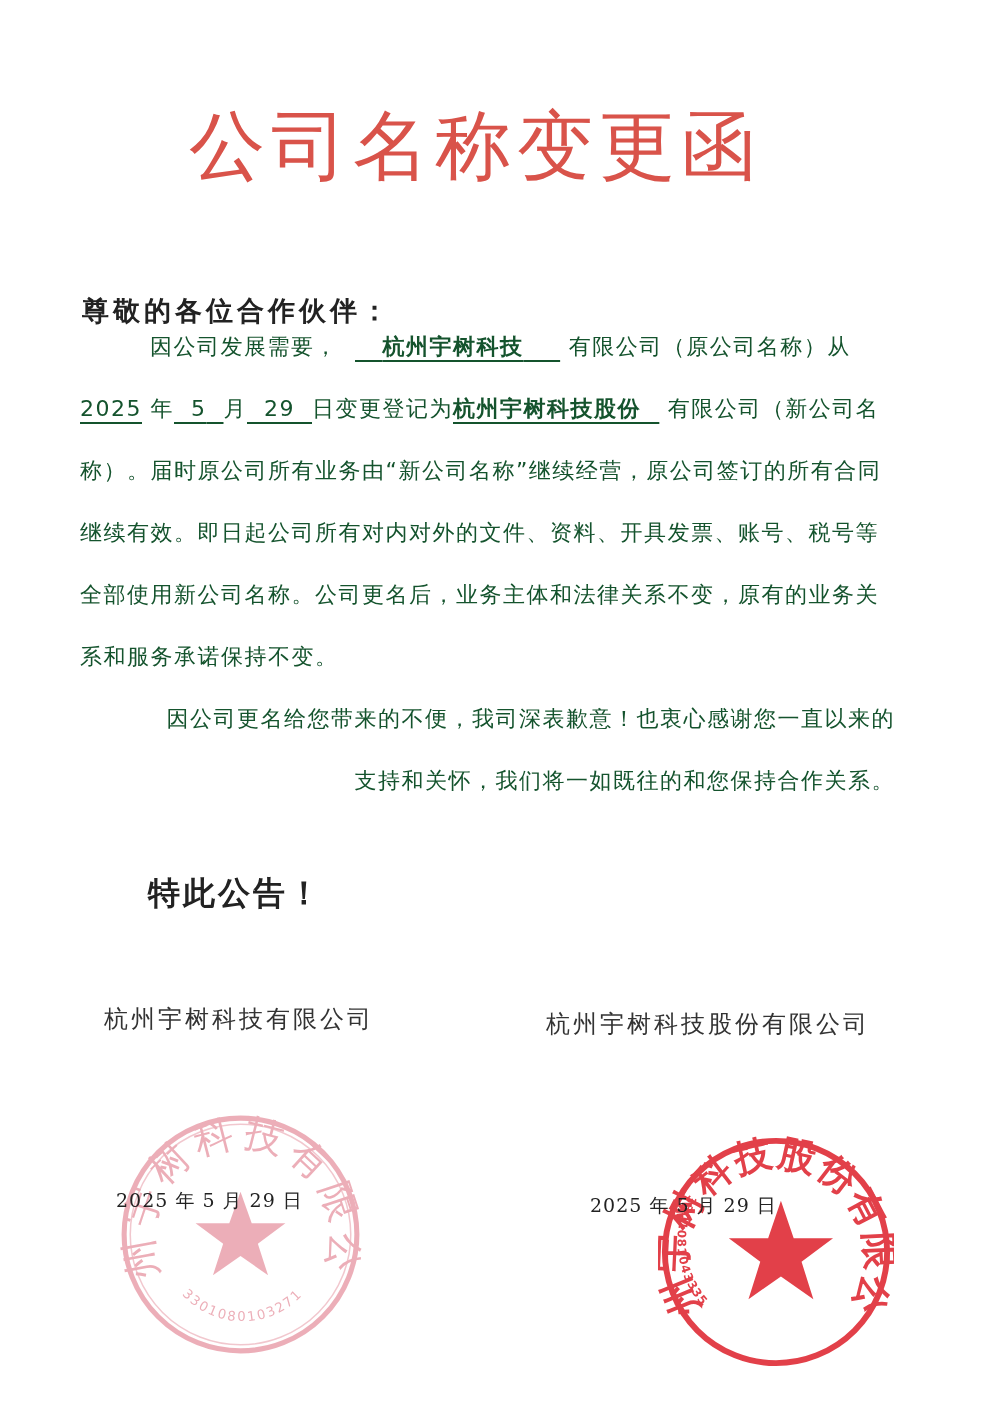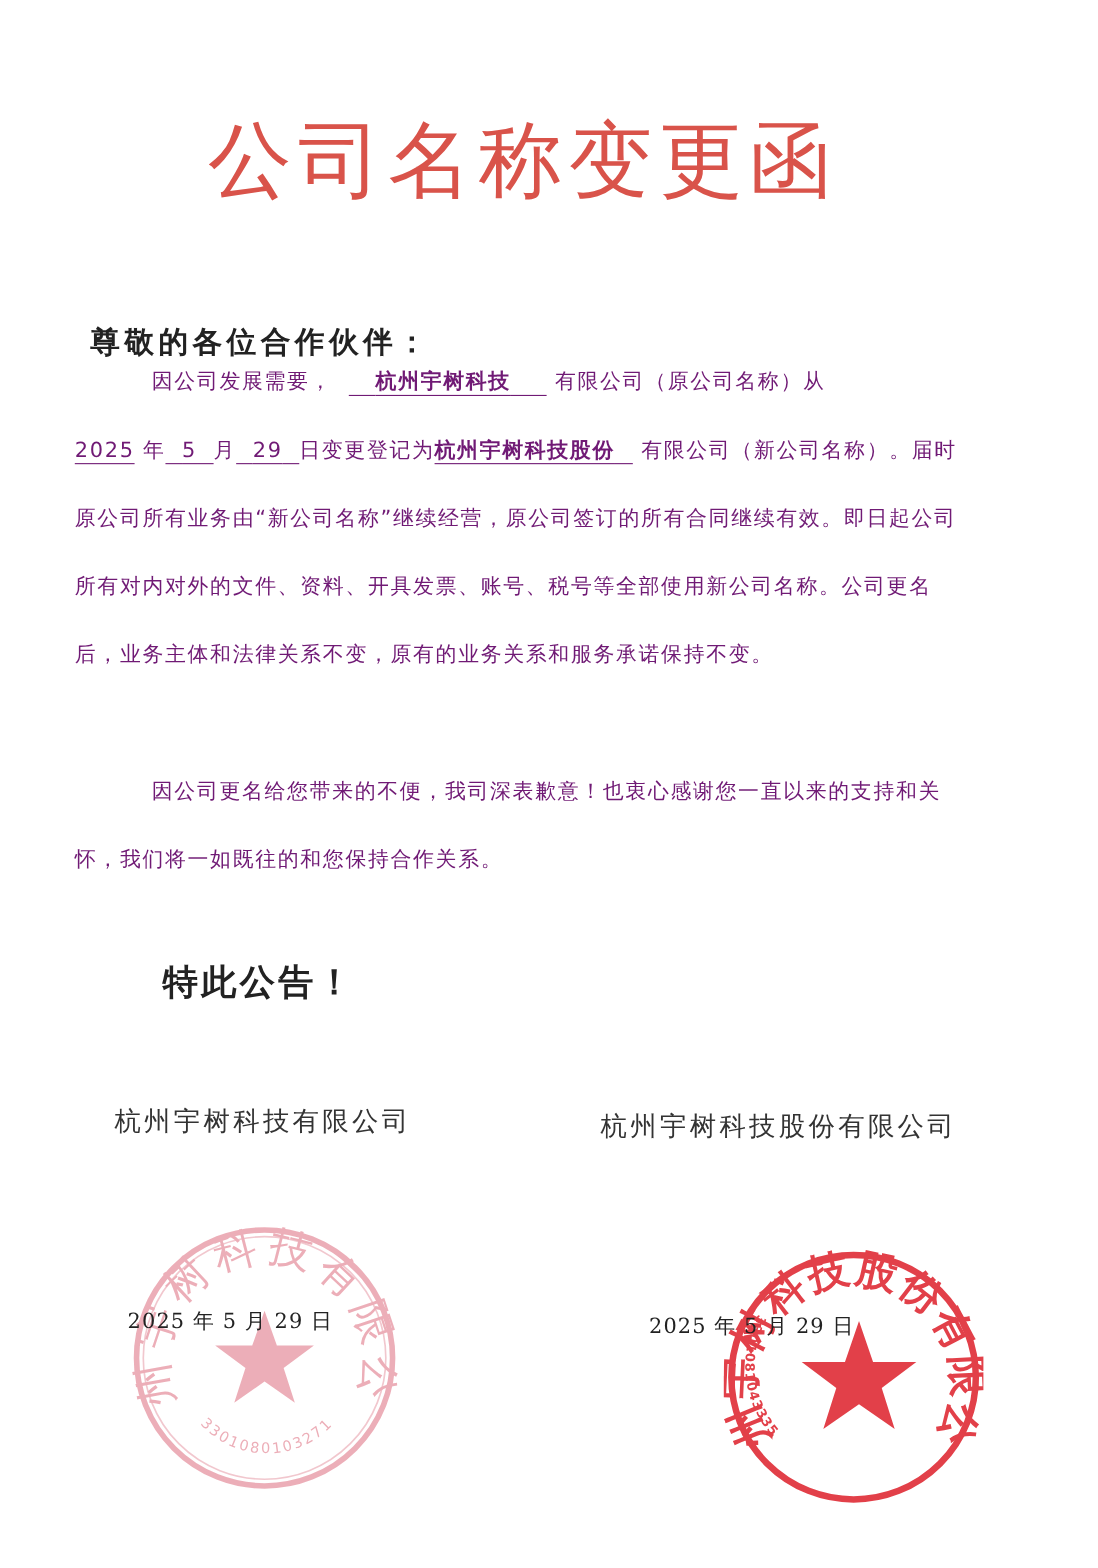--- a/index.html
+++ b/index.html
@@ -3,24 +3,24 @@
 <meta charset="utf-8">
 <style>
   html, body { margin: 0; padding: 0; background: #ffffff; }
   body { width: 998px; height: 1425px; position: relative; overflow: hidden;
          font-family: "DejaVu Serif", "Liberation Serif", serif; color: #2b2b2b; }
   .title { position: absolute; left: 0; width: 952px; top: 96px; text-align: center;
            font-size: 76px; letter-spacing: 6px; color: #d9534a; font-weight: normal;
            font-family: "DejaVu Serif", serif; line-height: 100px; }
   .greeting { position: absolute; left: 82px; top: 258px; font-size: 27px; font-weight: bold;
               letter-spacing: 4px; color: #222; font-family: "DejaVu Sans", sans-serif; margin-top: 35px; }
-  .para { position: absolute; left: 68px; width: 815px; font-size: 19px; color: #701a75;
+  .para { position: absolute; left: 80px; width: 815px; font-size: 22px; color: #14532d;
           line-height: 62px; letter-spacing: 1.5px; font-family: "DejaVu Sans", sans-serif; }
   .p1 { top: 316px; }
-  .p2 { top: 688px; }
+  .p2 { top: 688px; text-align: right; }
   .indent { display: inline-block; width: 70px; }
   .u { text-decoration: underline; text-underline-offset: 6px; }
   .u.bold { font-weight: bold; }
   .notice { position: absolute; left: 148px; top: 872px; font-size: 32px; font-weight: bold;
             letter-spacing: 3px; color: #222; font-family: "DejaVu Sans", sans-serif; }
   .signer { position: absolute; top: 1003px; font-size: 24px; color: #333; letter-spacing: 3px;
             font-family: "DejaVu Sans", sans-serif; }
   .signer.left { left: 104px; }
   .signer.right { left: 546px; top: 1008px; }
   .stamp { position: absolute; }

